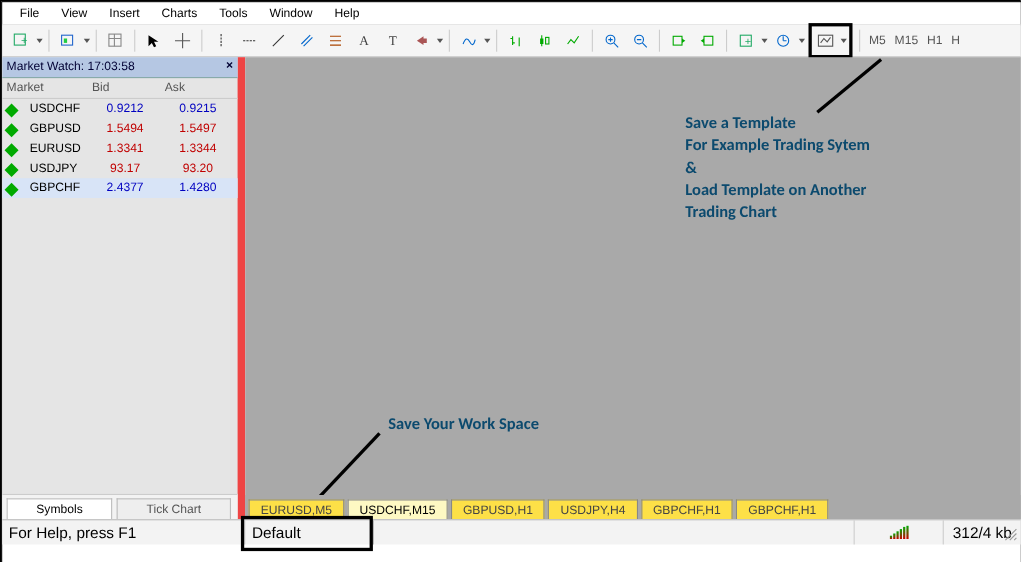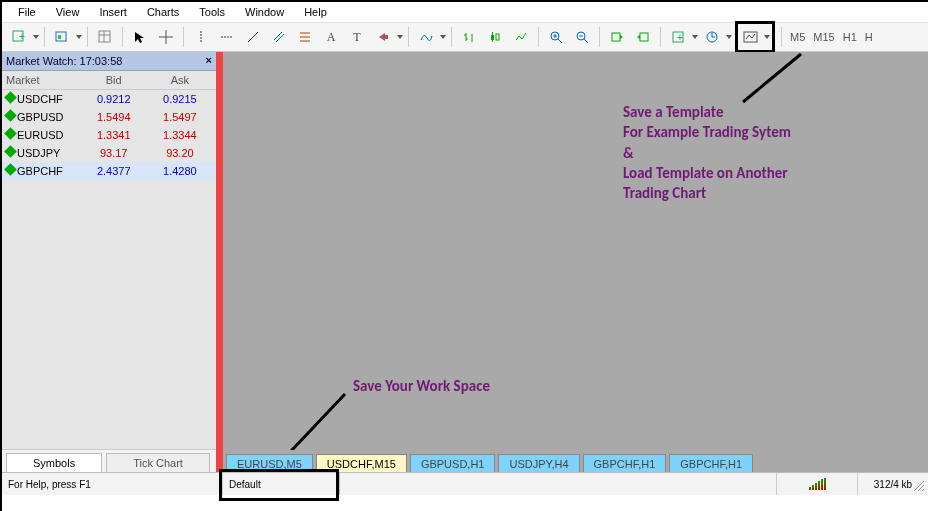--- a/index.html
+++ b/index.html
@@ -10,39 +10,39 @@
   .tsep{width:1px;height:20px;background:#ccc;margin:0 4px}
   .drop{width:8px;display:inline-flex;align-items:center;justify-content:center}
   .drop svg{display:block}
   .tf{font-size:11px;color:#555;padding:0 4px}
   .main{display:flex;height:420px}
   .left{width:214px;display:flex;flex-direction:column;border-right:7px solid #ef4444;background:#e5e5e5}
   .mw-title{background:#b5c7e3;color:#003;height:18px;display:flex;align-items:center;padding:0 4px;font-size:11px;border-bottom:1px solid #8aa;position:relative}
   .mw-close{position:absolute;right:4px;top:2px;font-weight:bold;cursor:pointer}
   .mw-head{display:flex;height:18px;align-items:center;border-bottom:1px solid #ccc;font-size:11px;color:#555}
   .mw-head .c1{width:80px;padding-left:4px}
-  .mw-head .c2,.mw-head .c3{width:62px;text-align:center;padding-right:6px}
+  .mw-head .c2,.mw-head .c3{width:62px;text-align:left;padding-right:6px}
   .mw-row{display:flex;height:18px;align-items:center;font-size:11px}
   .mw-row.sel{background:#d8e4f7}
-  .mw-row .c1{width:80px;padding-left:4px;display:flex;align-items:flex-start;gap:2px}
+  .mw-row .c1{width:80px;padding-left:4px;display:flex;align-items:flex-end;gap:12px}
   .mw-row .c2,.mw-row .c3{width:62px;text-align:center;padding-right:6px}
   .diamond{width:9px;height:9px;transform:rotate(45deg);display:inline-block}
   .blue{color:#0000c0}
   .red{color:#c00000}
   .mw-body{flex:1}
   .mw-tabs{height:22px;display:flex;align-items:flex-end;border-top:1px solid #ccc;background:#f3f3f3}
   .mw-tab{padding:3px 26px;border:1px solid #bbb;border-bottom:none;background:#fff;margin-left:4px;font-size:11px;cursor:pointer}
   .mw-tab.inactive{background:#eee;color:#555}
   .workspace{flex:1;background:#a9a9a9;position:relative}
-  .annot{position:absolute;font-family:Calibri,Arial,sans-serif;font-weight:bold;font-size:15px;color:#701a75;line-height:1.35}
+  .annot{position:absolute;font-family:Calibri,Arial,sans-serif;font-weight:bold;font-size:15px;color:#0c4a6e;line-height:1.35}
   .box-hi{position:absolute;border:3px solid #000}
   .chart-tabs{position:absolute;bottom:0;left:0;right:0;height:22px;display:flex;align-items:flex-end;background:#a9a9a9}
-  .ctab{padding:3px 10px 2px;border:1px solid #888;border-bottom:none;background:#7dd3fc;margin-left:3px;font-size:11px;color:#444;cursor:pointer}
+  .ctab{padding:3px 10px 2px;border:1px solid #888;border-bottom:none;background:#fde047;margin-left:3px;font-size:11px;color:#444;cursor:pointer}
   .ctab.active{background:#fef9c3;color:#000}
-  .status{height:22px;display:flex;align-items:center;border-top:1px solid #bbb;background:#f3f3f3;font-size:10px;position:relative}
+  .status{height:22px;display:flex;align-items:center;border-top:1px solid #bbb;background:#f3f3f3;font-size:14px;position:relative}
   .status .s1{width:214px;padding-left:6px;border-right:1px solid #ccc;height:100%;display:flex;align-items:center}
   .status .s2{padding-left:6px;border-right:1px solid #bbb;height:100%;display:flex;align-items:center;width:110px}
   .status .sfill{flex:1;border-right:1px solid #ccc;height:100%}
   .status .s3{width:80px;display:flex;align-items:center;justify-content:center;height:100%;border-right:1px solid #ccc}
   .status .s4{width:70px;display:flex;align-items:center;justify-content:center;height:100%}
   .bars{display:flex;align-items:flex-end;gap:1px;height:12px}
   .bars i{width:2px;background:linear-gradient(#0a0,#c00)}
   .grip{width:16px;height:16px;position:absolute;right:2px;bottom:2px}
   svg{display:block}
 </style>

